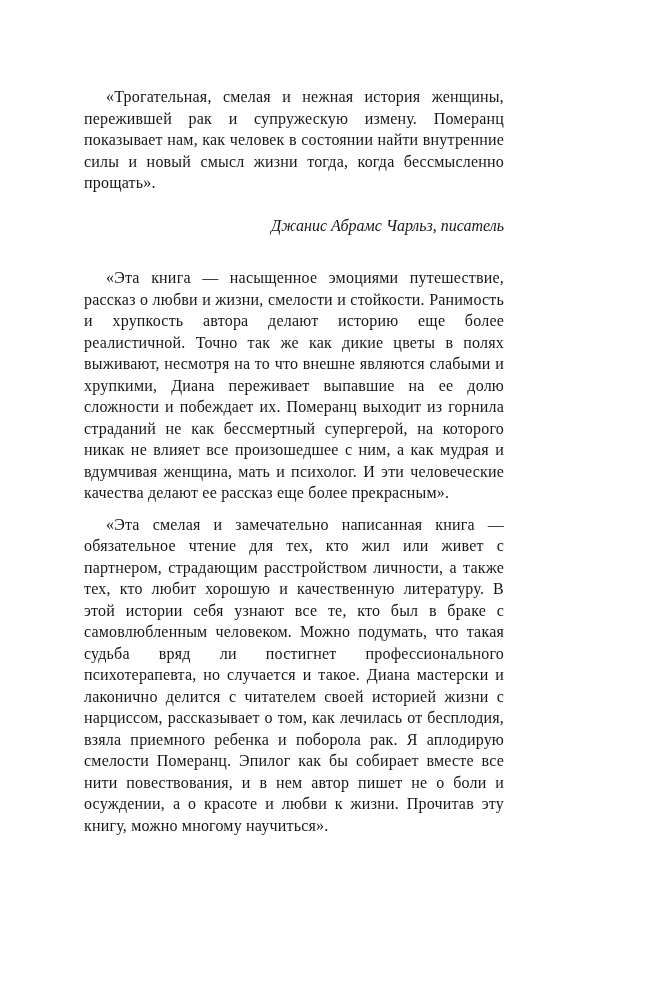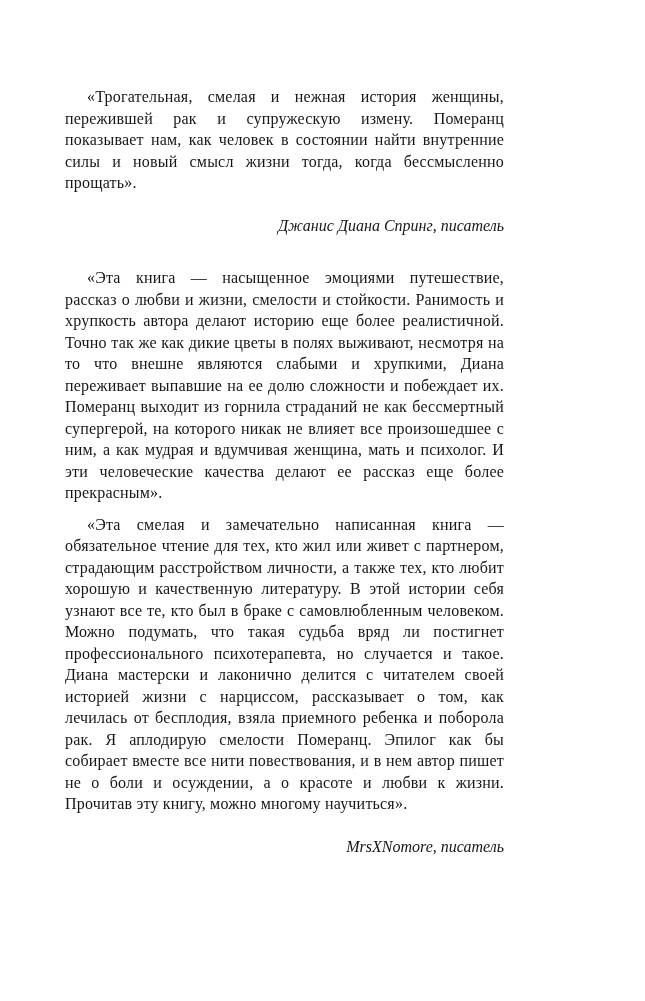--- a/index.html
+++ b/index.html
@@ -11,21 +11,21 @@
     width: 645px;
     height: 1001px;
     overflow: hidden;
     font-family: "Liberation Serif", serif;
     color: #161616;
   }
   .page {
     box-sizing: border-box;
     width: 571px;
     height: 1001px;
-    padding: 86px 67px 40px 65px;
+    padding: 86px 67px 40px 84px;
     background: #ffffff;
     font-family: Liberation Serif, serif;
   }
   .quote-block {
     margin: 0 0 10px 0;
   }
   .quote-text {
     margin: 0;
     font-size: 16px;
     line-height: 21.5px;
@@ -46,25 +46,24 @@
     margin-bottom: 0;
   }
 </style>
 </head>
 <body>
 
 <div class="page">
 
   <div class="quote-block">
     <p class="quote-text">«Трогательная, смелая и нежная история женщины, пережившей рак и супружескую измену. Померанц показывает нам, как человек в состоянии найти внутренние силы и новый смысл жизни тогда, когда бессмысленно прощать».</p>
-    <p class="attribution">Джанис Диана Спринг, писатель</p>
+    <p class="attribution">Джанис Абрамс Чарльз, писатель</p>
   </div>
 
   <div class="quote-block">
     <p class="quote-text">«Эта книга — насыщенное эмоциями путешествие, рассказ о любви и жизни, смелости и стойкости. Ранимость и хрупкость автора делают историю еще более реалистичной. Точно так же как дикие цветы в полях выживают, несмотря на то что внешне являются слабыми и хрупкими, Диана переживает выпавшие на ее долю сложности и побеждает их. Померанц выходит из горнила страданий не как бессмертный супергерой, на которого никак не влияет все произошедшее с ним, а как мудрая и вдумчивая женщина, мать и психолог. И эти человеческие качества делают ее рассказ еще более прекрасным».</p>
   </div>
 
   <div class="quote-block">
     <p class="quote-text">«Эта смелая и замечательно написанная книга — обязательное чтение для тех, кто жил или живет с партнером, страдающим расстройством личности, а также тех, кто любит хорошую и качественную литературу. В этой истории себя узнают все те, кто был в браке с самовлюбленным человеком. Можно подумать, что такая судьба вряд ли постигнет профессионального психотерапевта, но случается и такое. Диана мастерски и лаконично делится с читателем своей историей жизни с нарциссом, рассказывает о том, как лечилась от бесплодия, взяла приемного ребенка и поборола рак. Я аплодирую смелости Померанц. Эпилог как бы собирает вместе все нити повествования, и в нем автор пишет не о боли и осуждении, а о красоте и любви к жизни. Прочитав эту книгу, можно многому научиться».</p>
-    <p class="attribution">MrsXNomore, писатель</p>
   </div>
 
 </div>
 
 </body></html>

